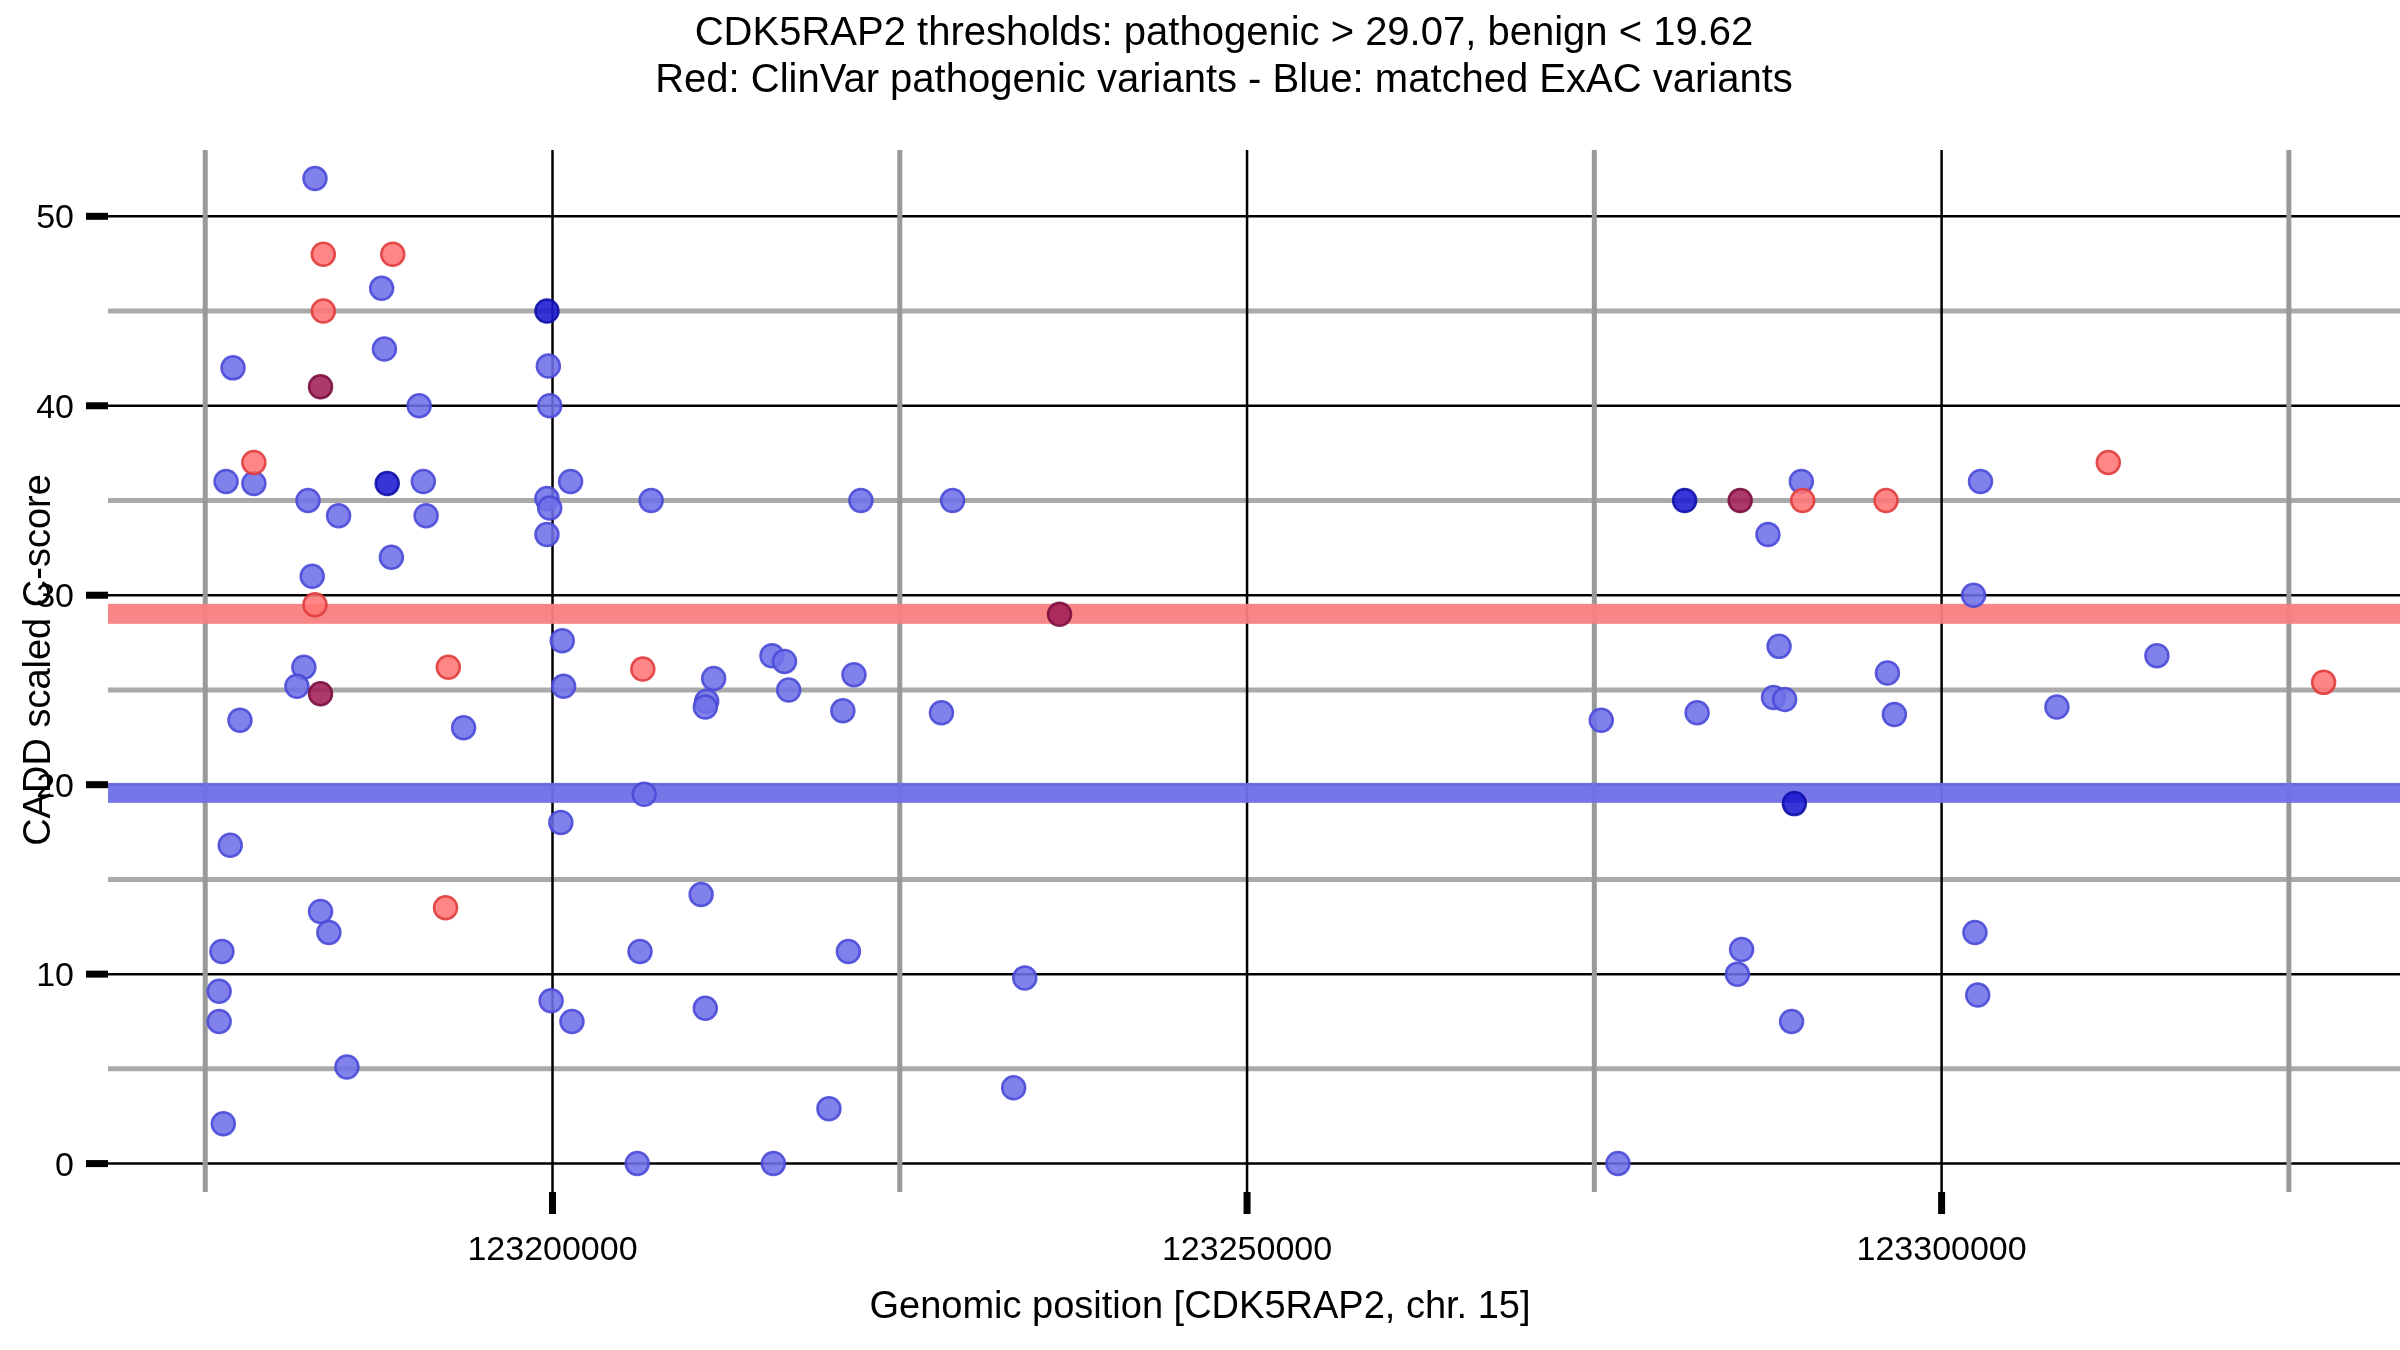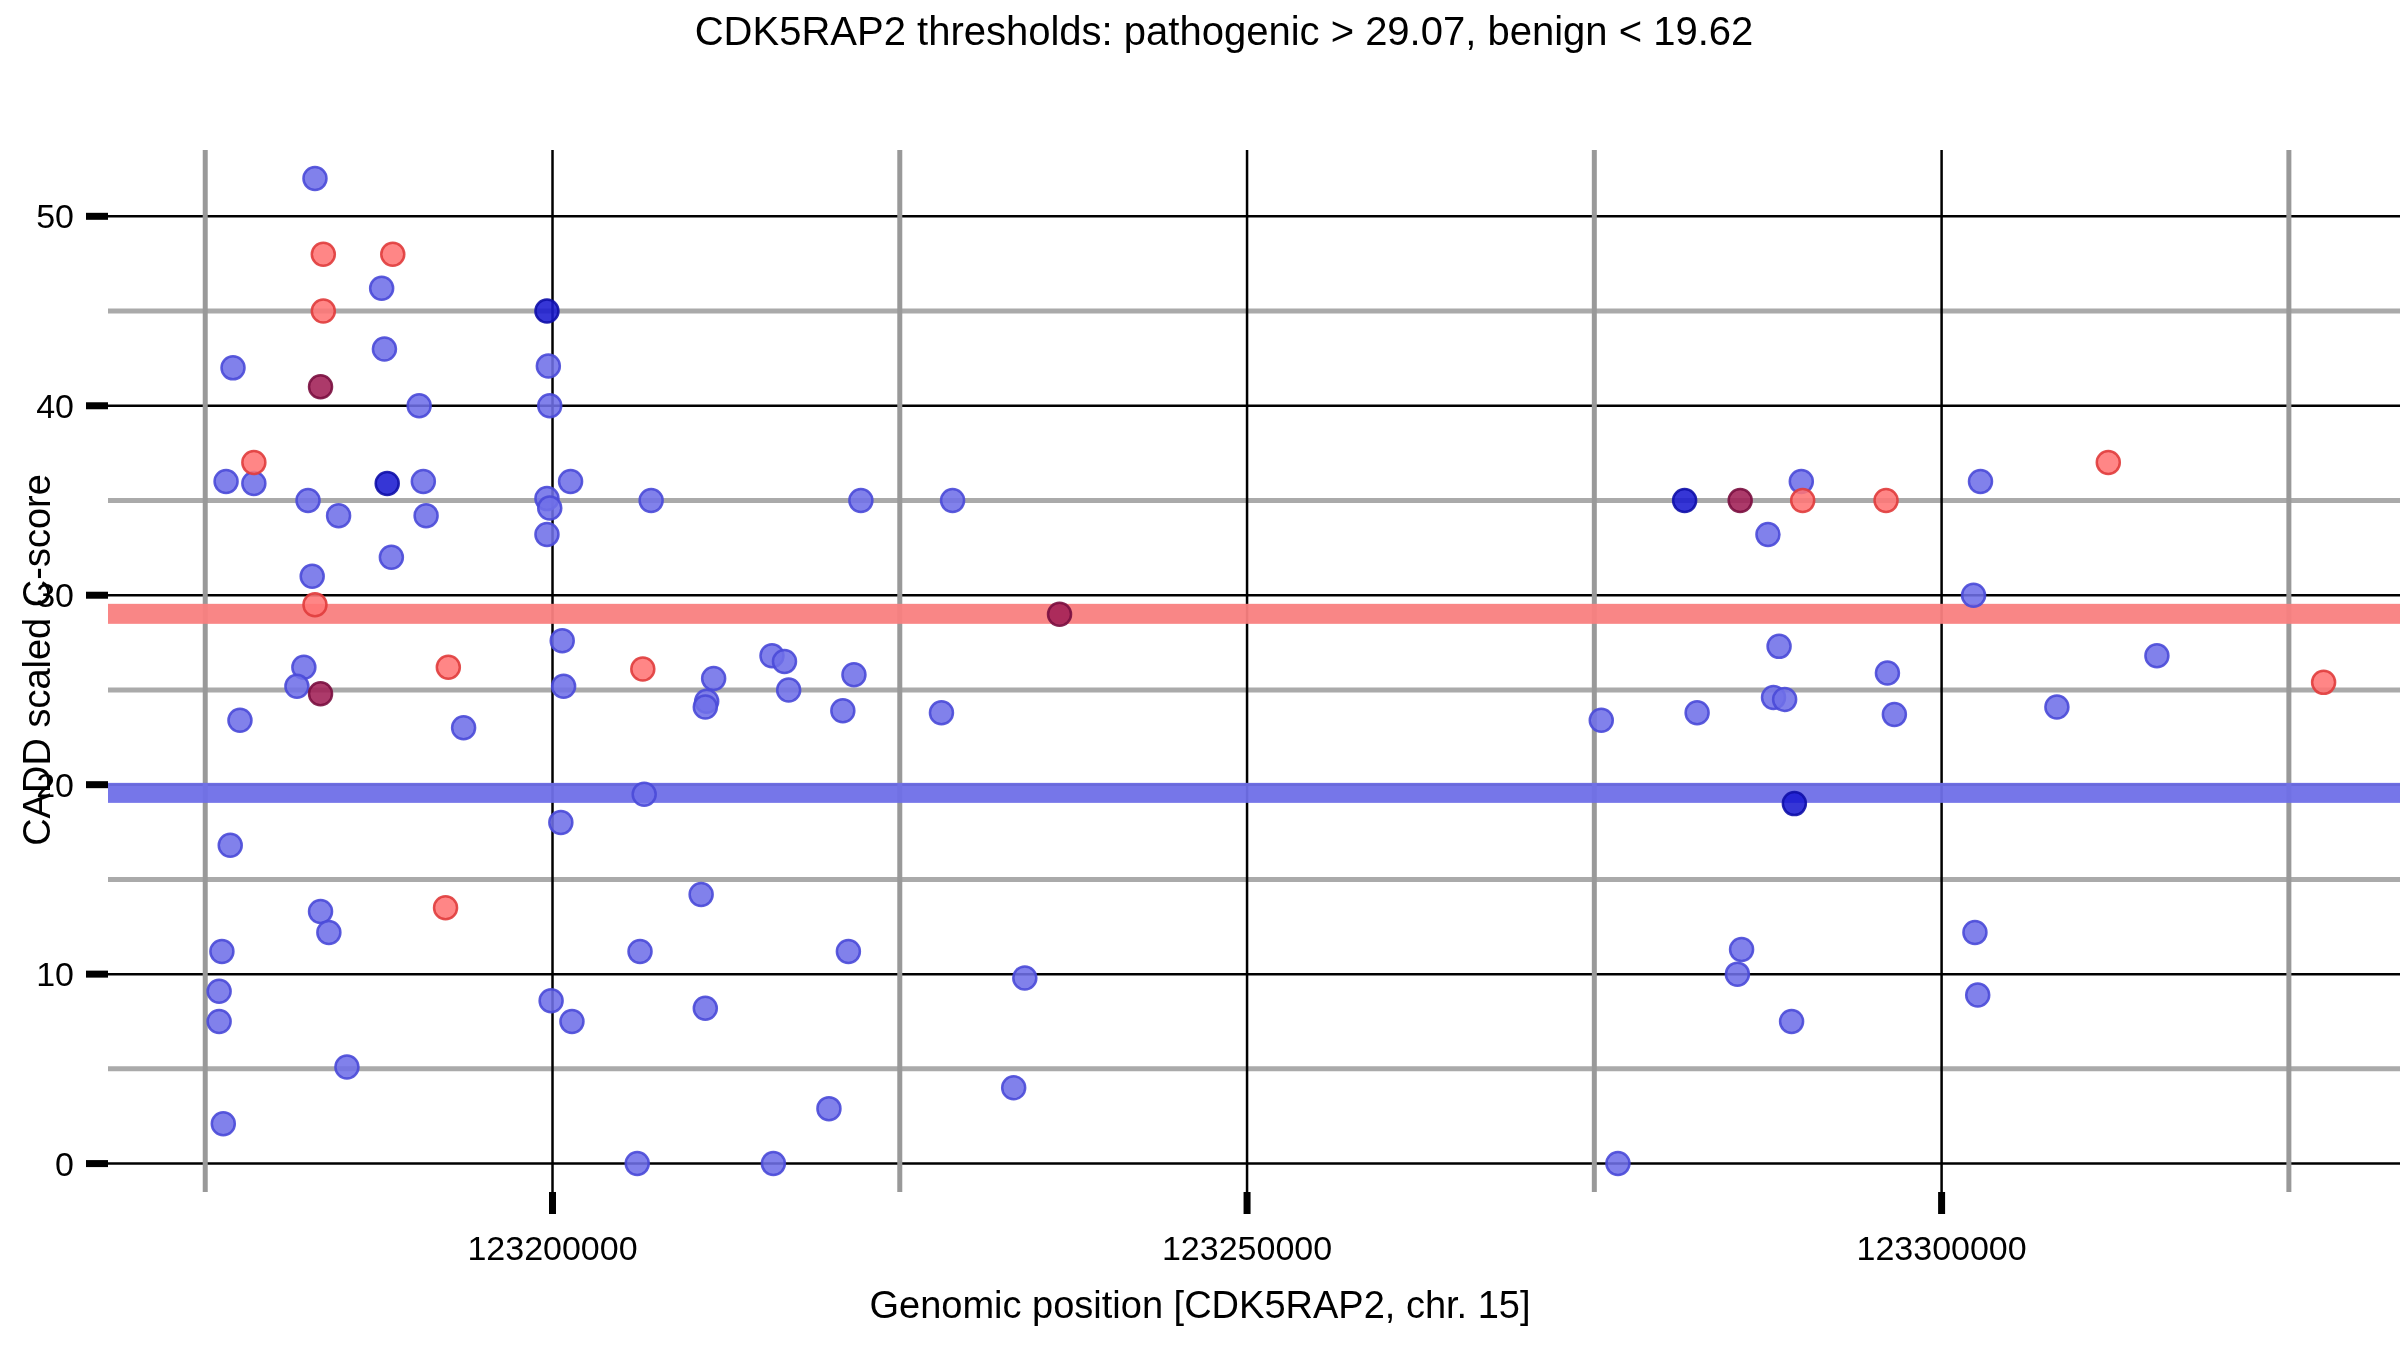--- a/index.html
+++ b/index.html
@@ -50,20 +50,21 @@
     font-family: "Liberation Sans", sans-serif;
   }
 </style>
 </head>
 <body>
 
 <div id="figure">
 
   <div class="title-block">
     <div class="title-line">CDK5RAP2 thresholds: pathogenic &gt; 29.07, benign &lt; 19.62</div>
+    <div class="title-line">Red: ClinVar pathogenic variants - Blue: matched ExAC variants</div>
   </div>
 
   <svg class="plot-svg" width="2400" height="1350">
     <g id="minor-hgrid">
         <line x1="108" x2="2400" y1="1068.8545454545454" y2="1068.8545454545454" stroke="#aaaaaa" stroke-width="5"></line>
         <line x1="108" x2="2400" y1="879.4000000000001" y2="879.4000000000001" stroke="#aaaaaa" stroke-width="5"></line>
         <line x1="108" x2="2400" y1="689.9454545454546" y2="689.9454545454546" stroke="#aaaaaa" stroke-width="5"></line>
         <line x1="108" x2="2400" y1="500.490909090909" y2="500.490909090909" stroke="#aaaaaa" stroke-width="5"></line>
         <line x1="108" x2="2400" y1="311.0363636363636" y2="311.0363636363636" stroke="#aaaaaa" stroke-width="5"></line>
       </g>

